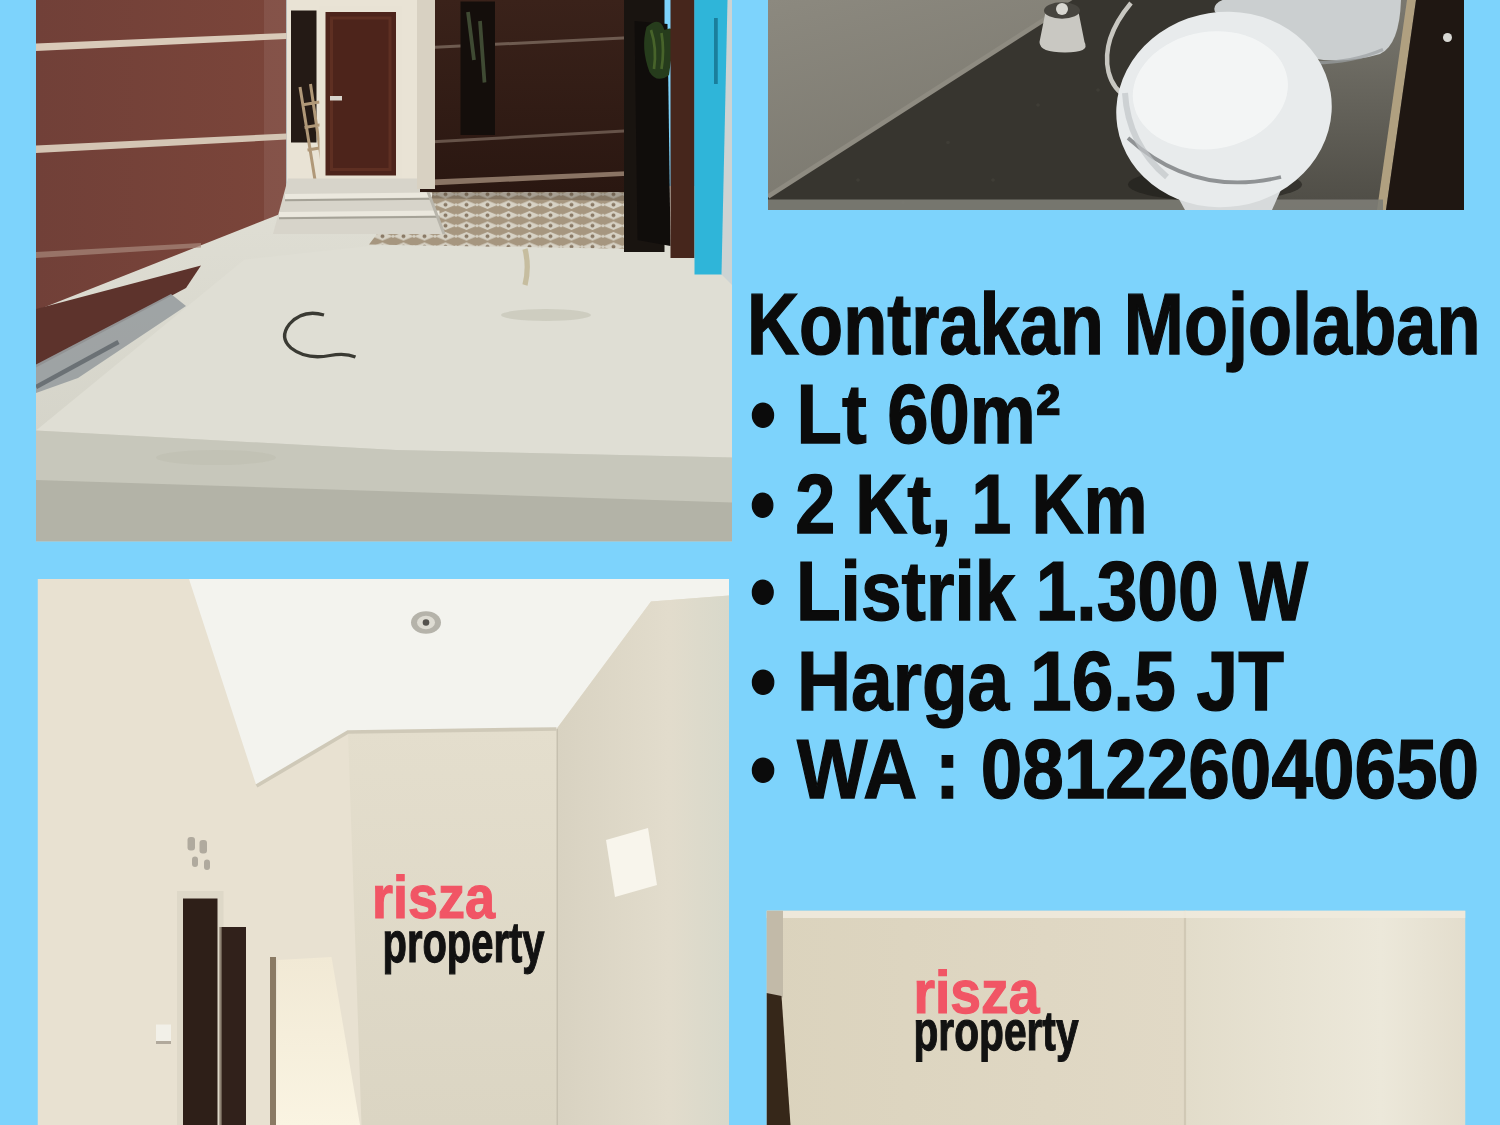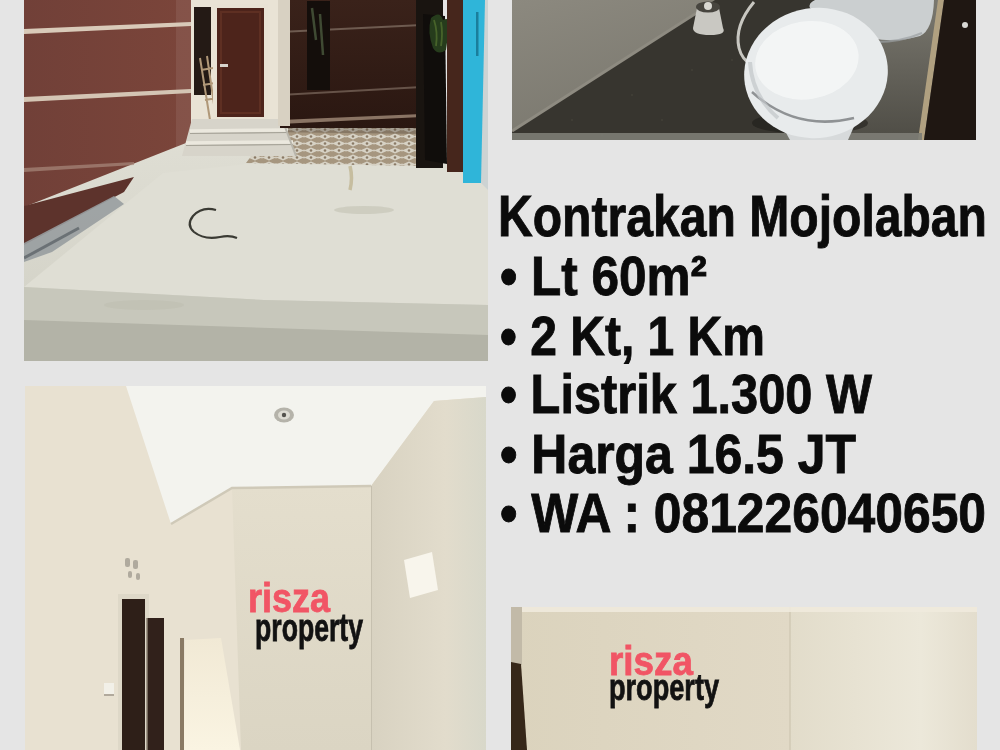--- a/index.html
+++ b/index.html
@@ -1,17 +1,17 @@
 <!DOCTYPE html>
 <html><head>
 <meta charset="utf-8">
 <style>
   html,body{margin:0;padding:0;background:#ffffff;}
   body{width:1000px;height:750px;overflow:hidden;font-family:"Liberation Sans",sans-serif;}
-  .page{position:relative;width:1000px;height:750px;background:#e5e5e5;}
+  .page{position:relative;width:1000px;height:750px;background:#7dd3fc;}
   .ph{position:absolute;display:block;}
 </style>
 </head>
 <body>
 <div class="page">
 
 <svg class="ph" style="left:24px;top:0;" width="464" height="361" viewBox="0 0 464 361">
   <defs>
     <linearGradient id="conc1" x1="0" y1="0" x2="0" y2="1">
       <stop offset="0" stop-color="#e0dfd5"></stop>

